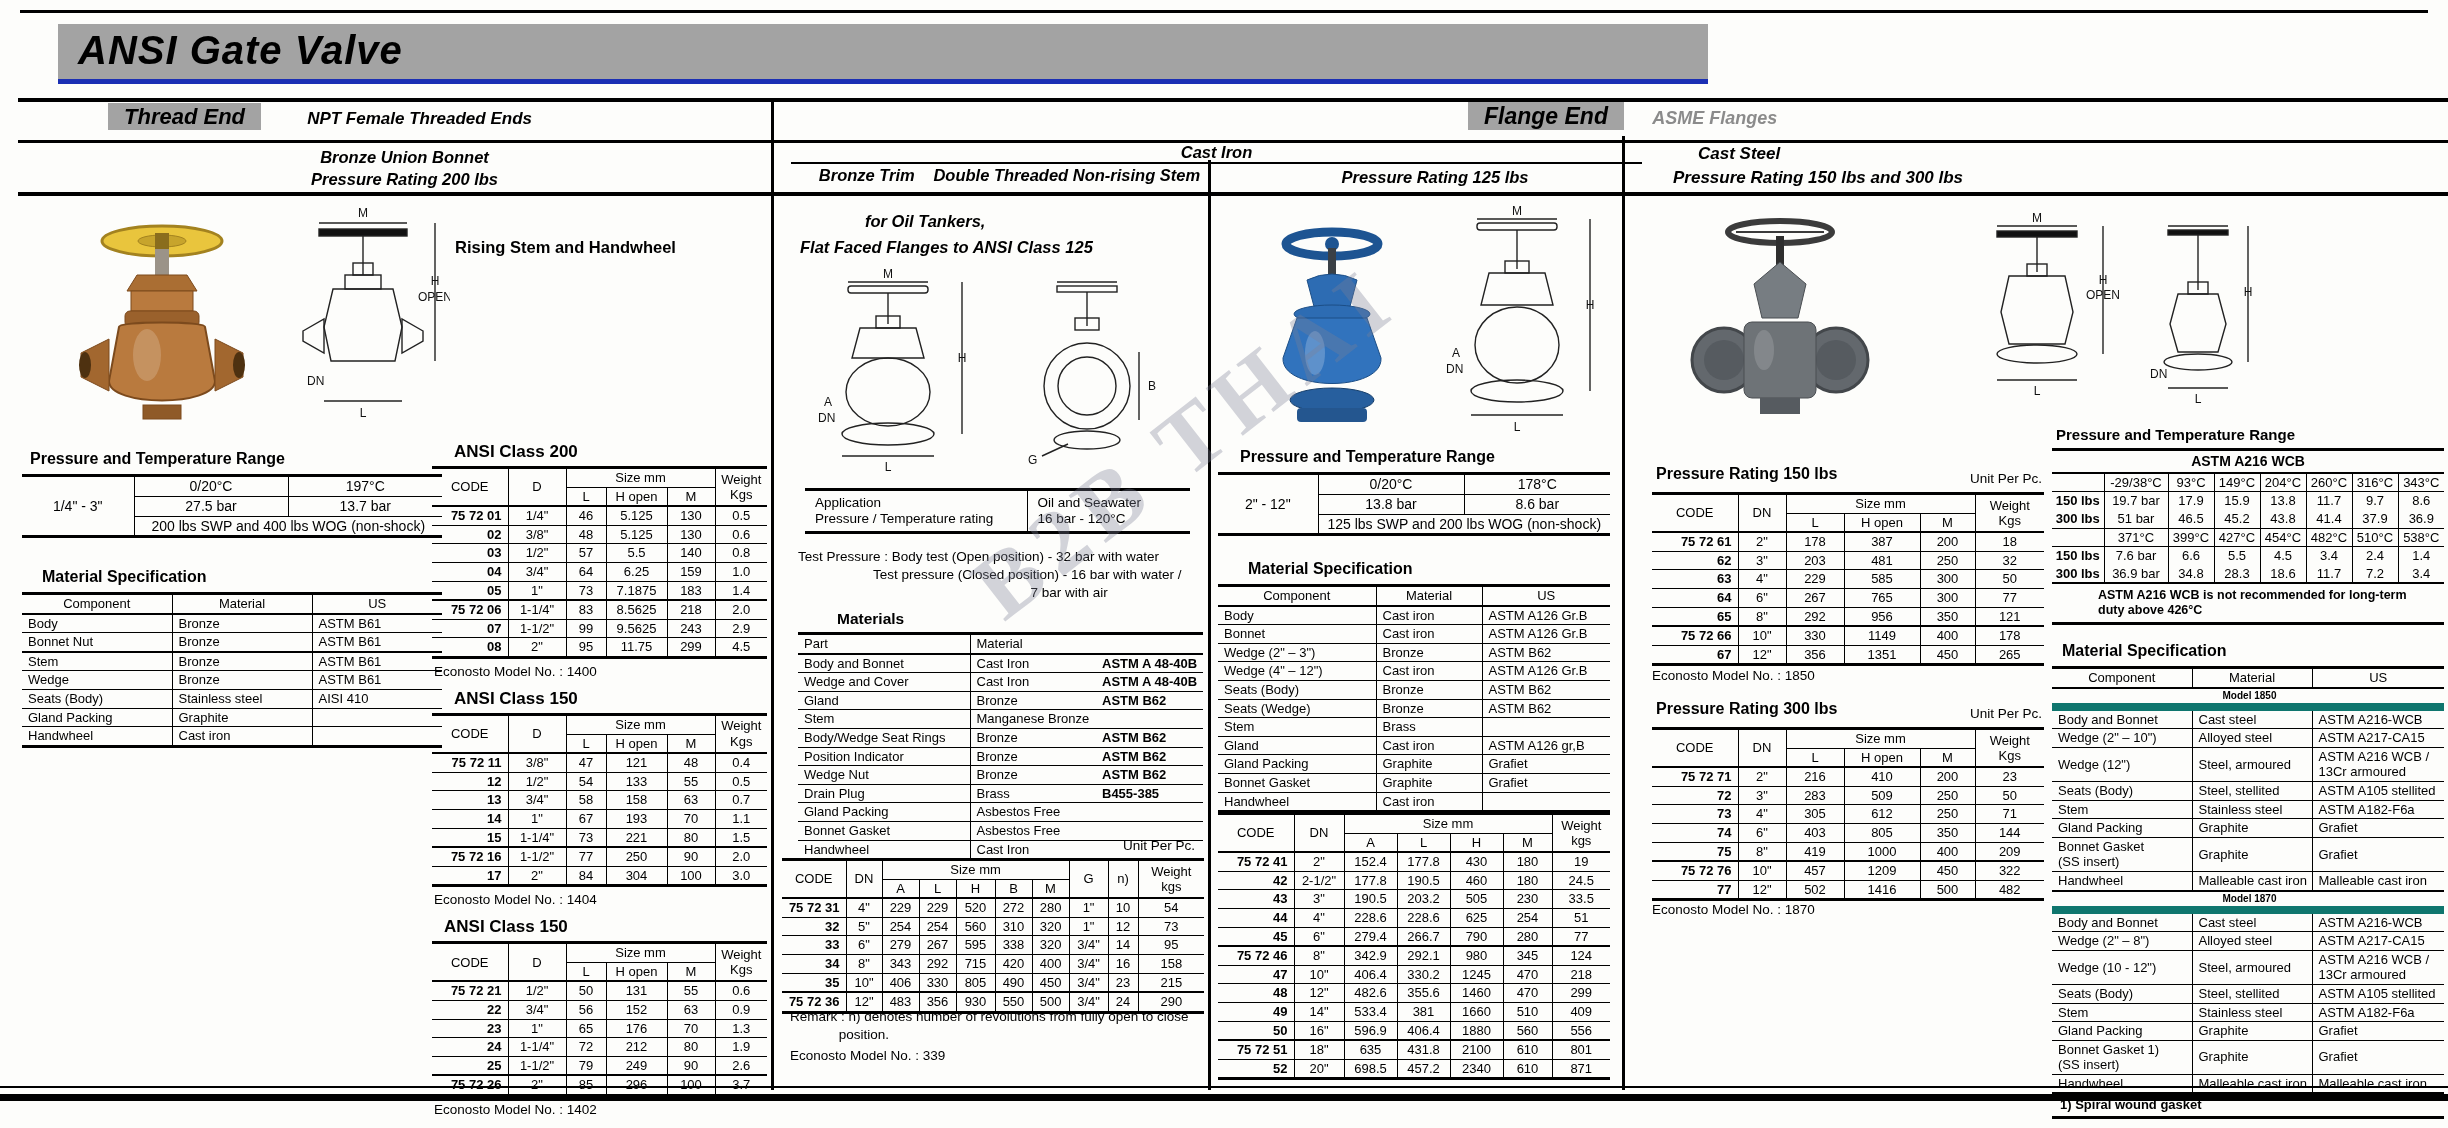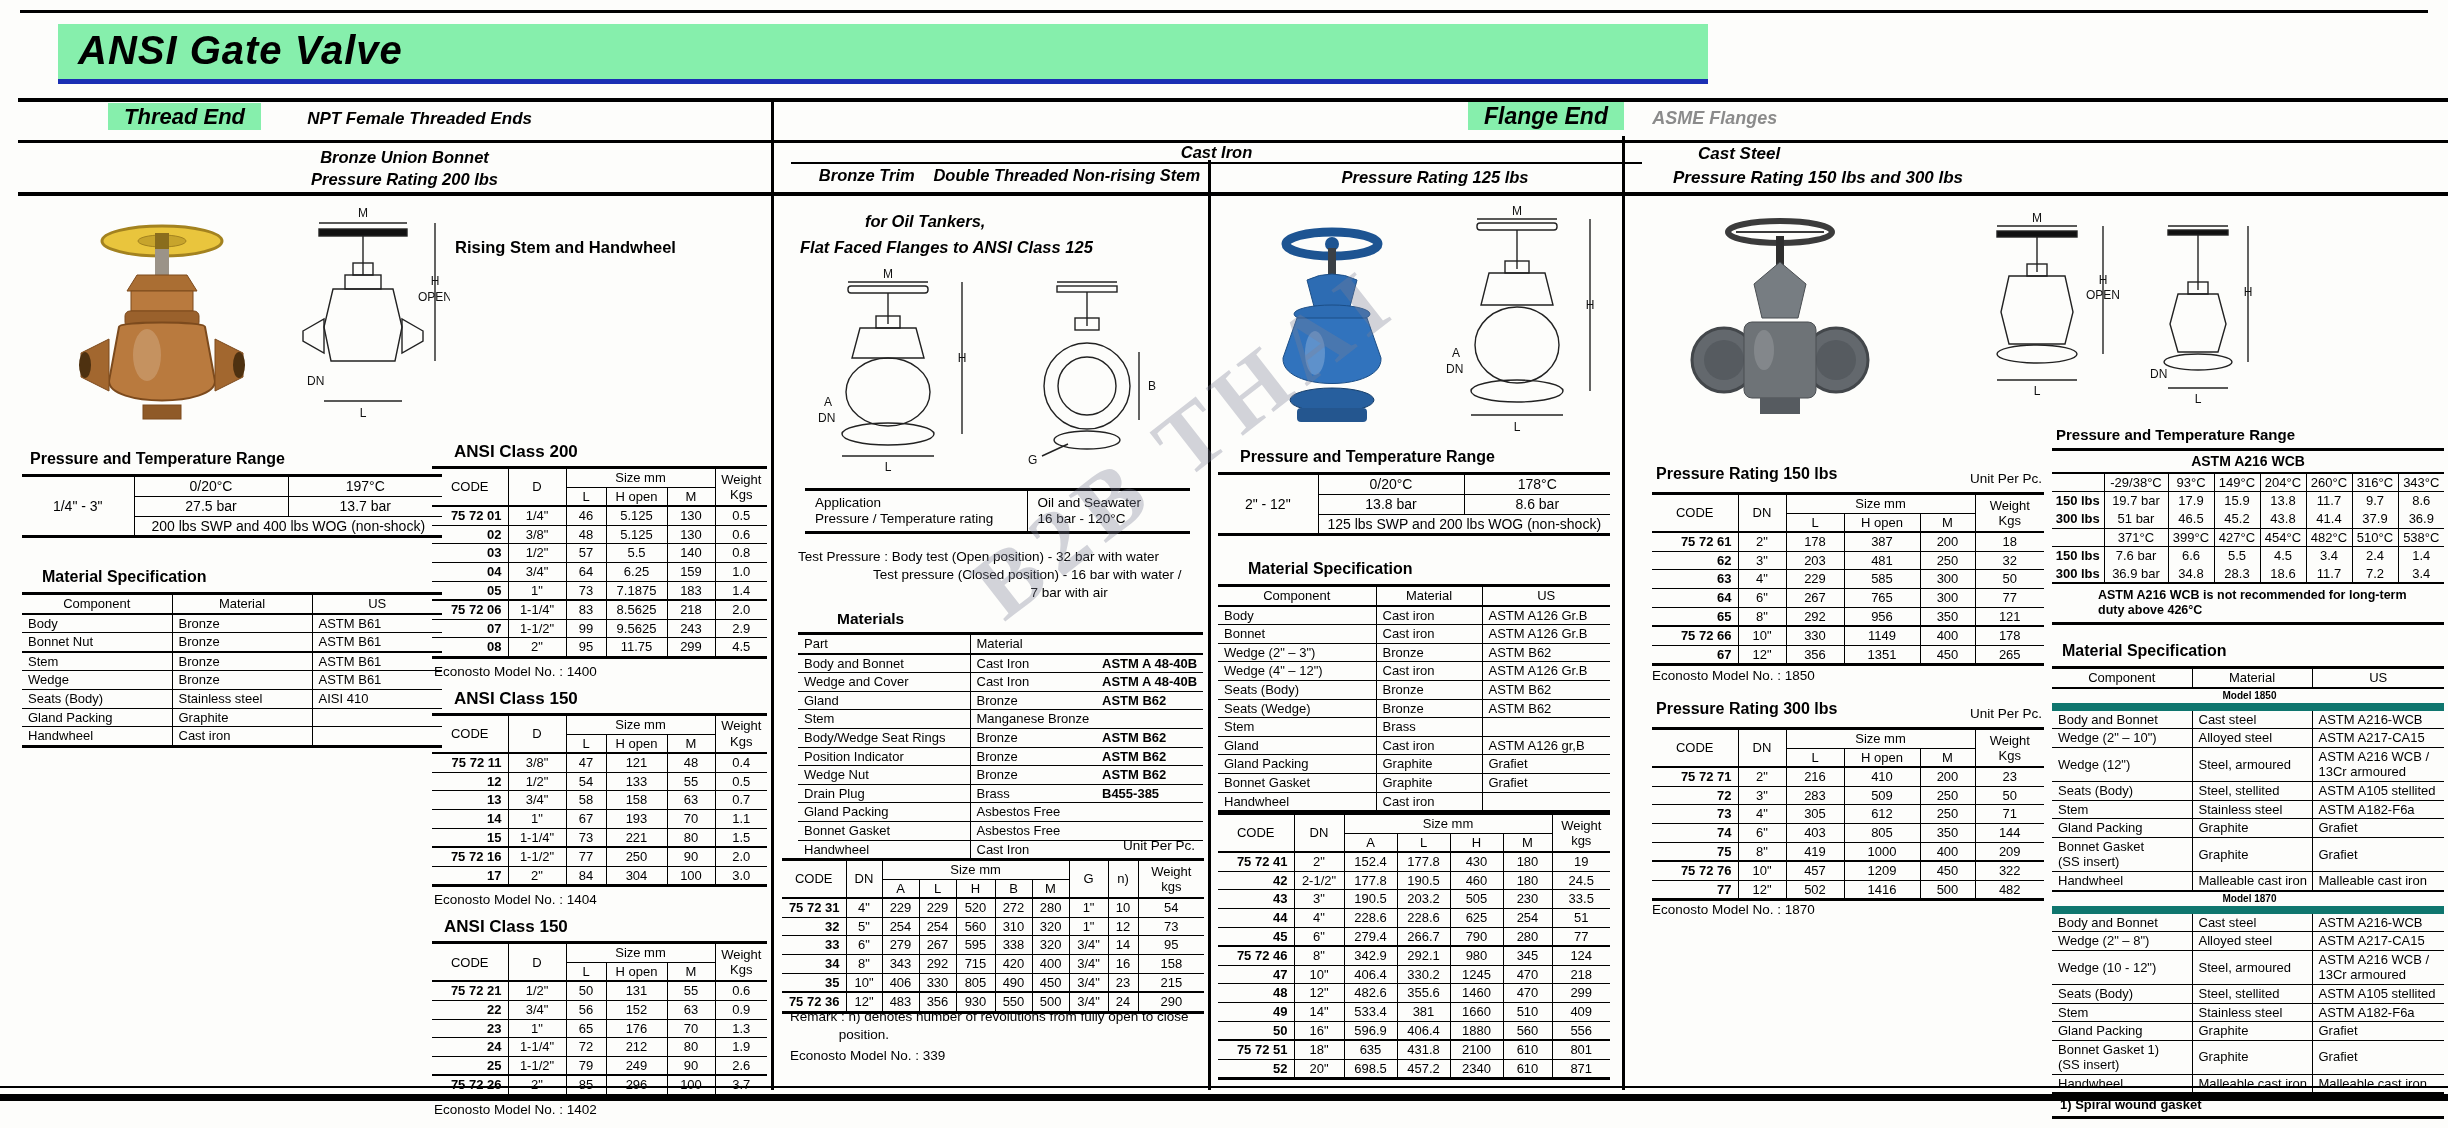--- a/index.html
+++ b/index.html
@@ -2,21 +2,21 @@
 <html><head>
 <meta charset="utf-8">
 <style>
   html,body {margin:0; padding:0; background:#e8e8e8;}
   .page {position:relative; width:2448px; height:1128px; background:#fdfdfb;
          font-family:"Liberation Sans", sans-serif; color:#000; overflow:hidden;}
   .abs {position:absolute;}
   .rule {position:absolute; background:#000;}
   .bi {font-weight:bold; font-style:italic;}
   .b {font-weight:bold;}
-  .hl {background:#86efac; padding:1px 16px;}
+  .hl {background:#a3a3a3; padding:1px 16px;}
   .title {font-size:40px; letter-spacing:1px;}
   .gray {color:#8b8b8b;}
   .sec-h {font-size:16px; font-weight:bold;}
   .ansi-h {font-size:17px; font-weight:bold;}
   .model-lbl {font-size:13.5px;}
   .unit-lbl {font-size:13.5px; text-align:right;}
   .pre {white-space:pre-wrap;}
 
   table.ctl {border-collapse:collapse; table-layout:fixed;
              border-top:3px solid #000; border-bottom:3px solid #000; font-size:13px;}

